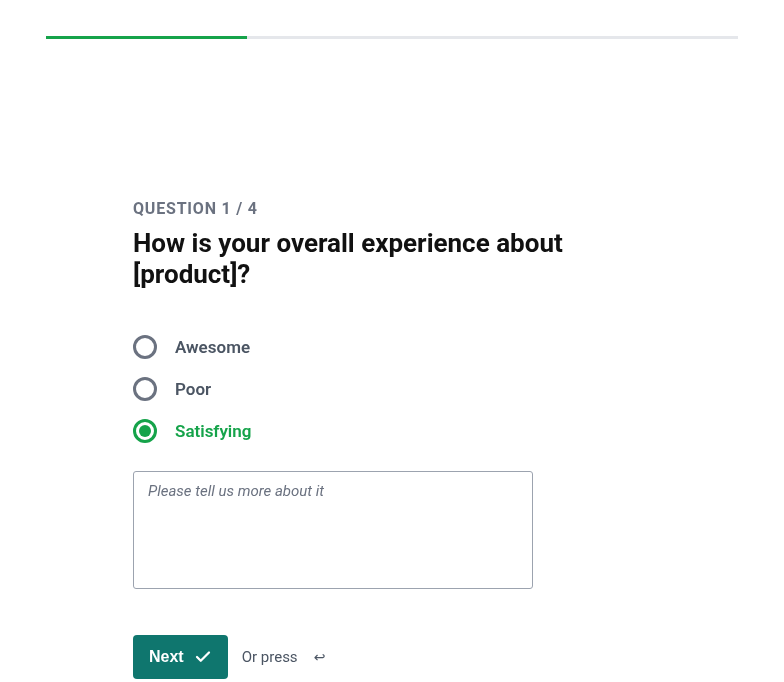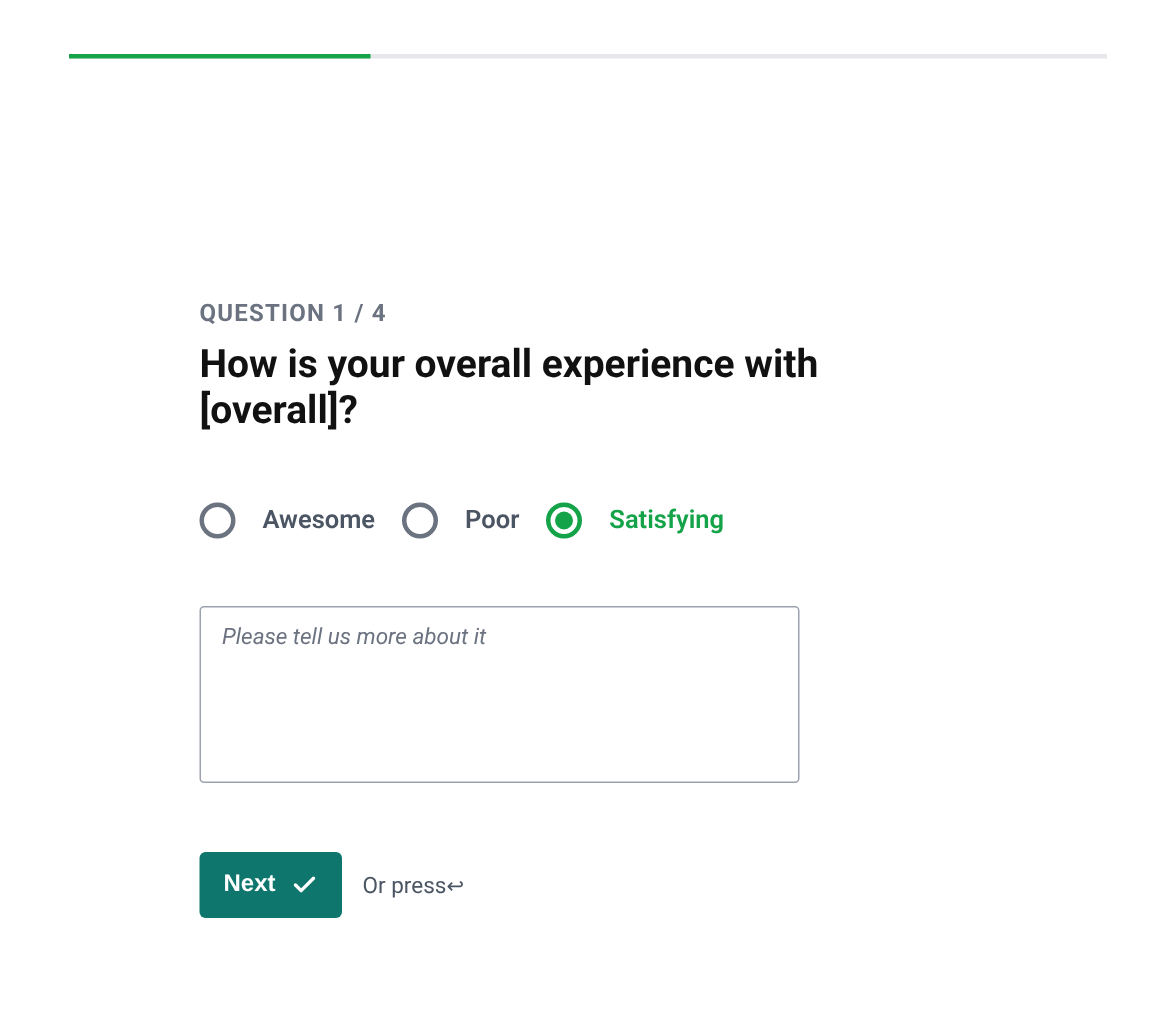--- a/index.html
+++ b/index.html
@@ -37,23 +37,23 @@
     }
     .question-title {
       font-size: 26px;
       font-weight: 700;
       color: #111;
       margin-bottom: 45px;
       line-height: 1.2;
     }
     .options {
       display: flex;
-      flex-direction: row;
+      flex-direction: column;
       gap: 18px;
-      margin-bottom: 45px;
+      margin-bottom: 28px;
     }
     .option {
       display: flex;
       align-items: center;
       gap: 18px;
       cursor: pointer;
     }
     .radio-outer {
       width: 24px;
       height: 24px;
@@ -124,36 +124,36 @@
     }
     .next-btn svg {
       width: 18px;
       height: 18px;
     }
     .press-hint {
       font-size: 15px;
       color: #4b5563;
       display: flex;
       align-items: center;
-      gap: 0;
+      gap: 16px;
     }
     .press-hint .enter-icon {
       font-size: 14px;
     }
   </style>
 </head>
 <body>
 
 <div class="progress-container">
   <div class="progress-fill" style="width:29%"></div>
 </div>
 
 <div class="content">
   <div class="question-counter">QUESTION 1 / 4</div>
-  <h1 class="question-title">How is your overall experience with [overall]?</h1>
+  <h1 class="question-title">How is your overall experience about [product]?</h1>
 
   <div class="options">
     <div class="option">
       <span class="radio-outer"></span>
       <span class="option-label">Awesome</span>
     </div>
     <div class="option">
       <span class="radio-outer"></span>
       <span class="option-label">Poor</span>
     </div>

